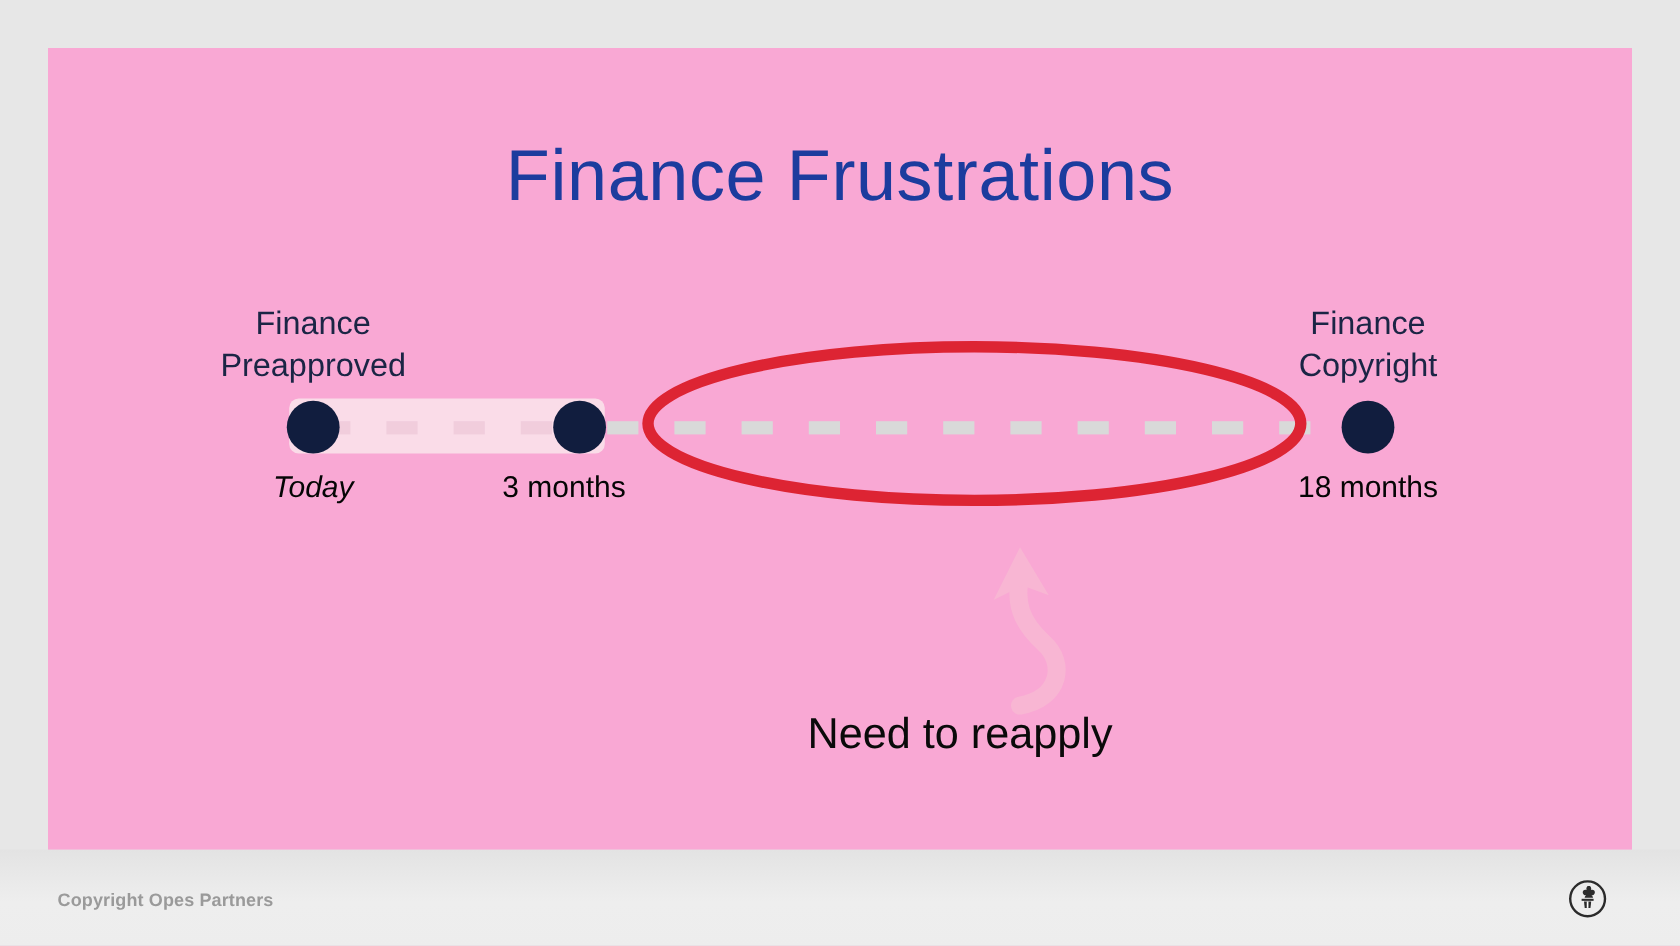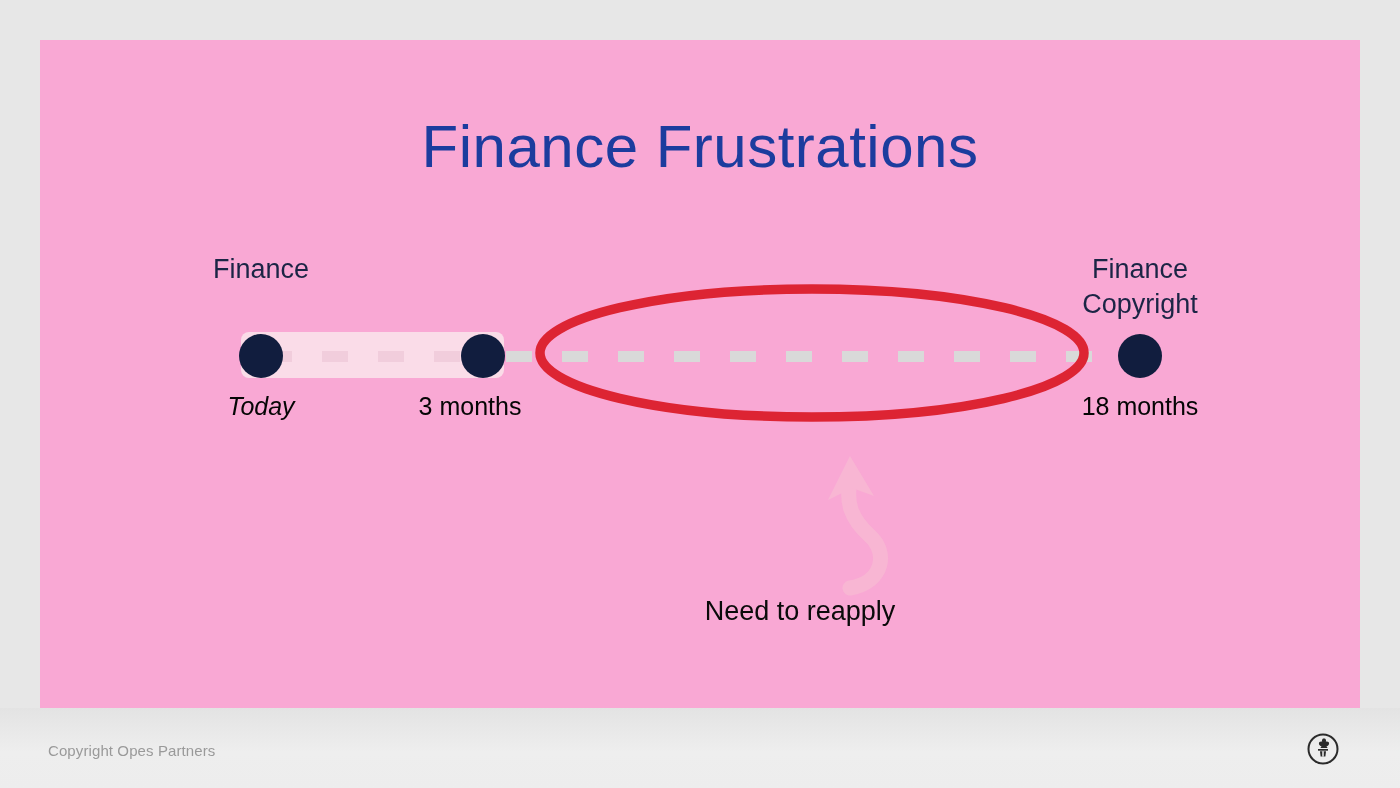--- a/index.html
+++ b/index.html
@@ -13,21 +13,21 @@
 
   #root { position:relative; width:1400px; height:788px; }
 
   
   .footer-strip{
     position:absolute; left:0; top:708px; width:1400px; height:80px;
     background:linear-gradient(#e3e3e3 0%, #eeeeee 55%, #ededed 100%);
   }
   .footer-copy{
     position:absolute; left:48px; top:742px;
-    font-size:15px; font-weight:normal; letter-spacing:.1px;
+    font-size:15px; font-weight:bold; letter-spacing:.1px;
     color:#9a9a9a; white-space:nowrap;
   }
   .logo-wrap{
     position:absolute; left:1306px; top:732px; width:34px; height:34px;
   }
 
   
   .slide{
     position:absolute; left:40px; top:40px;
     width:1320px; height:668px;
@@ -107,21 +107,21 @@
   
   .arrow{
     position:absolute; left:748px; top:400px;
     width:120px; height:160px;
   }
 
   
   .caption{
     position:absolute; left:535px; top:552px; width:450px;
     text-align:center;
-    font-size:27px; line-height:38px;
+    font-size:36px; line-height:38px;
     color:#0a0a0a;
   }
 </style>
 </head>
 <body>
 
 <div id="root">
 
   <div class="footer-strip"></div>
 
@@ -165,20 +165,21 @@
         <span class="dash" style="left:812px"></span>
         <span class="dash" style="left:867px"></span>
       </div>
 
       <div class="node n1"></div>
       <div class="node n2"></div>
       <div class="node n3"></div>
 
       <div class="node-label l1">
         <div>Finance</div>
+        <div>Preapproved</div>
       </div>
 
       <div class="node-label l3">
         <div>Finance</div>
         <div>Copyright</div>
       </div>
 
       <div class="node-sub s1">Today</div>
       <div class="node-sub s2">3 months</div>
       <div class="node-sub s3">18 months</div>

